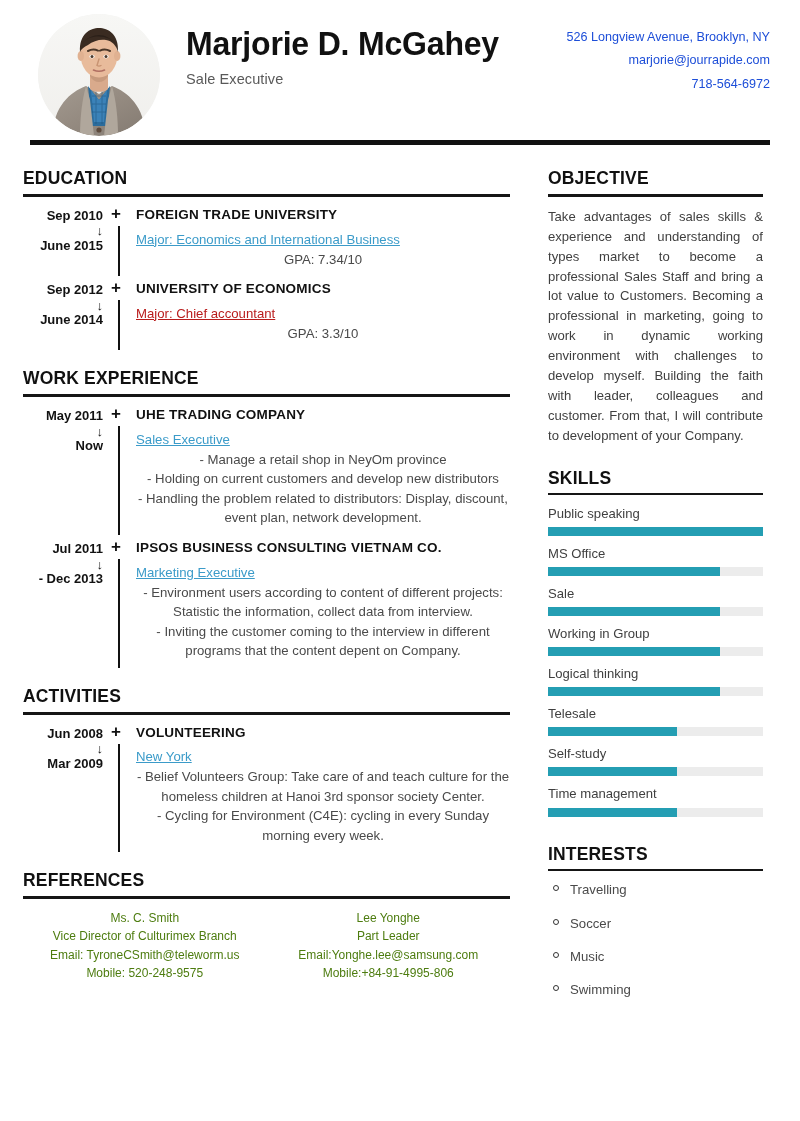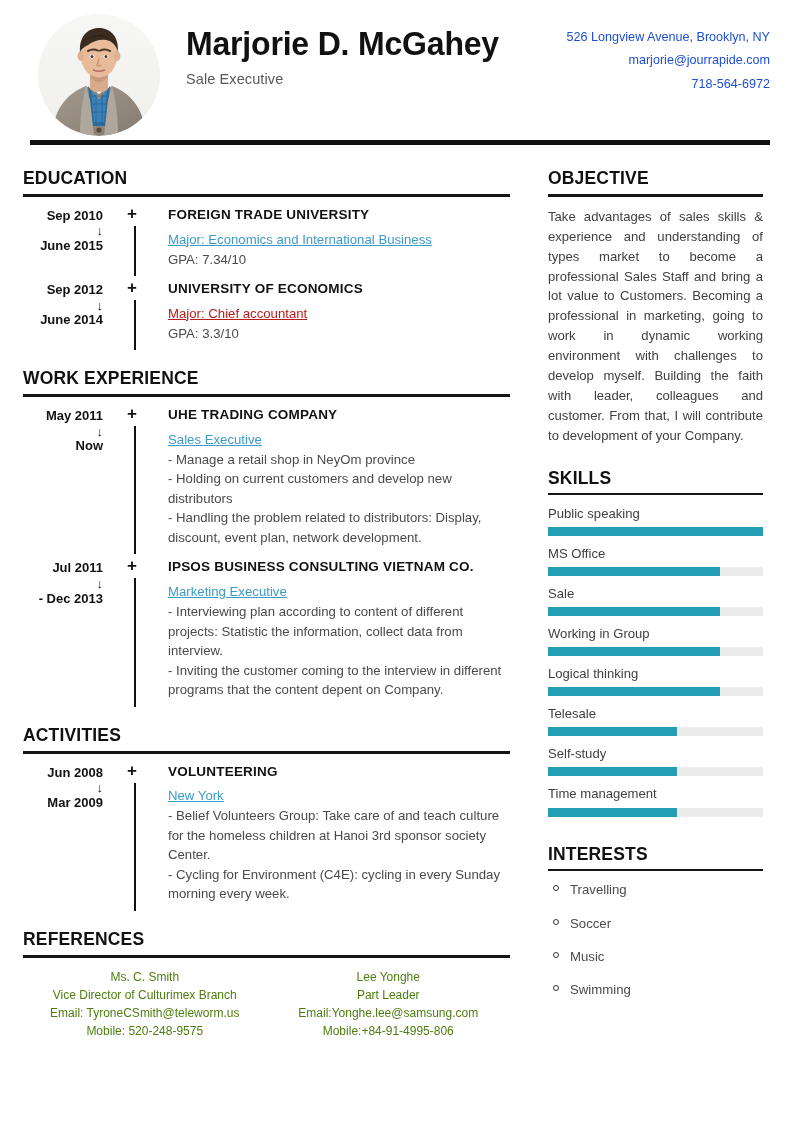--- a/index.html
+++ b/index.html
@@ -111,21 +111,20 @@
     background: #151515;
     margin-bottom: 10px;
   }
   .sec-rule.thin { height: 2px; }
 
   
   .entry {
     display: flex;
     align-items: stretch;
     margin-bottom: 2px;
-    gap: 16px;
   }
   .entry-dates {
     width: 86px;
     flex: 0 0 86px;
     text-align: right;
     padding-right: 6px;
     box-sizing: border-box;
     font-family: "Liberation Sans Narrow", "Liberation Sans", sans-serif;
     font-weight: bold;
     font-size: 13px;
@@ -178,20 +177,21 @@
   .role {
     color: #3b9bc9;
     font-size: 13.2px;
     line-height: 1.5;
     text-decoration: underline;
   }
   .detail {
     color: #4a4a4a;
     font-size: 13.2px;
     line-height: 1.48;
+    text-align: center;
   }
 
   
   .refs {
     display: flex;
     margin-top: 2px;
   }
   .ref-col { width: 50%; }
   .ref-col div {
     font-size: 12px;
@@ -413,21 +413,21 @@
             <span class="arrow">↓</span>
             <div>- Dec 2013</div>
           </div>
           <div class="entry-marker">
             <span class="plus">+</span>
             <span class="vline"></span>
           </div>
           <div class="entry-body">
             <div class="org">IPSOS BUSINESS CONSULTING VIETNAM CO.</div>
             <div class="role" style="color: rgb(59, 155, 201);">Marketing Executive</div>
-            <div class="detail">- Interviewing plan according to content of different projects: Statistic the information, collect data from interview.</div>
+            <div class="detail">- Environment users according to content of different projects: Statistic the information, collect data from interview.</div>
             <div class="detail">- Inviting the customer coming to the interview in different programs that the content depent on Company.</div>
           </div>
         </div>
       </div>
 
       <div class="spacer-sm"></div>
 
       <div class="section">
         <div class="sec-title">ACTIVITIES</div>
         <div class="sec-rule"></div>

